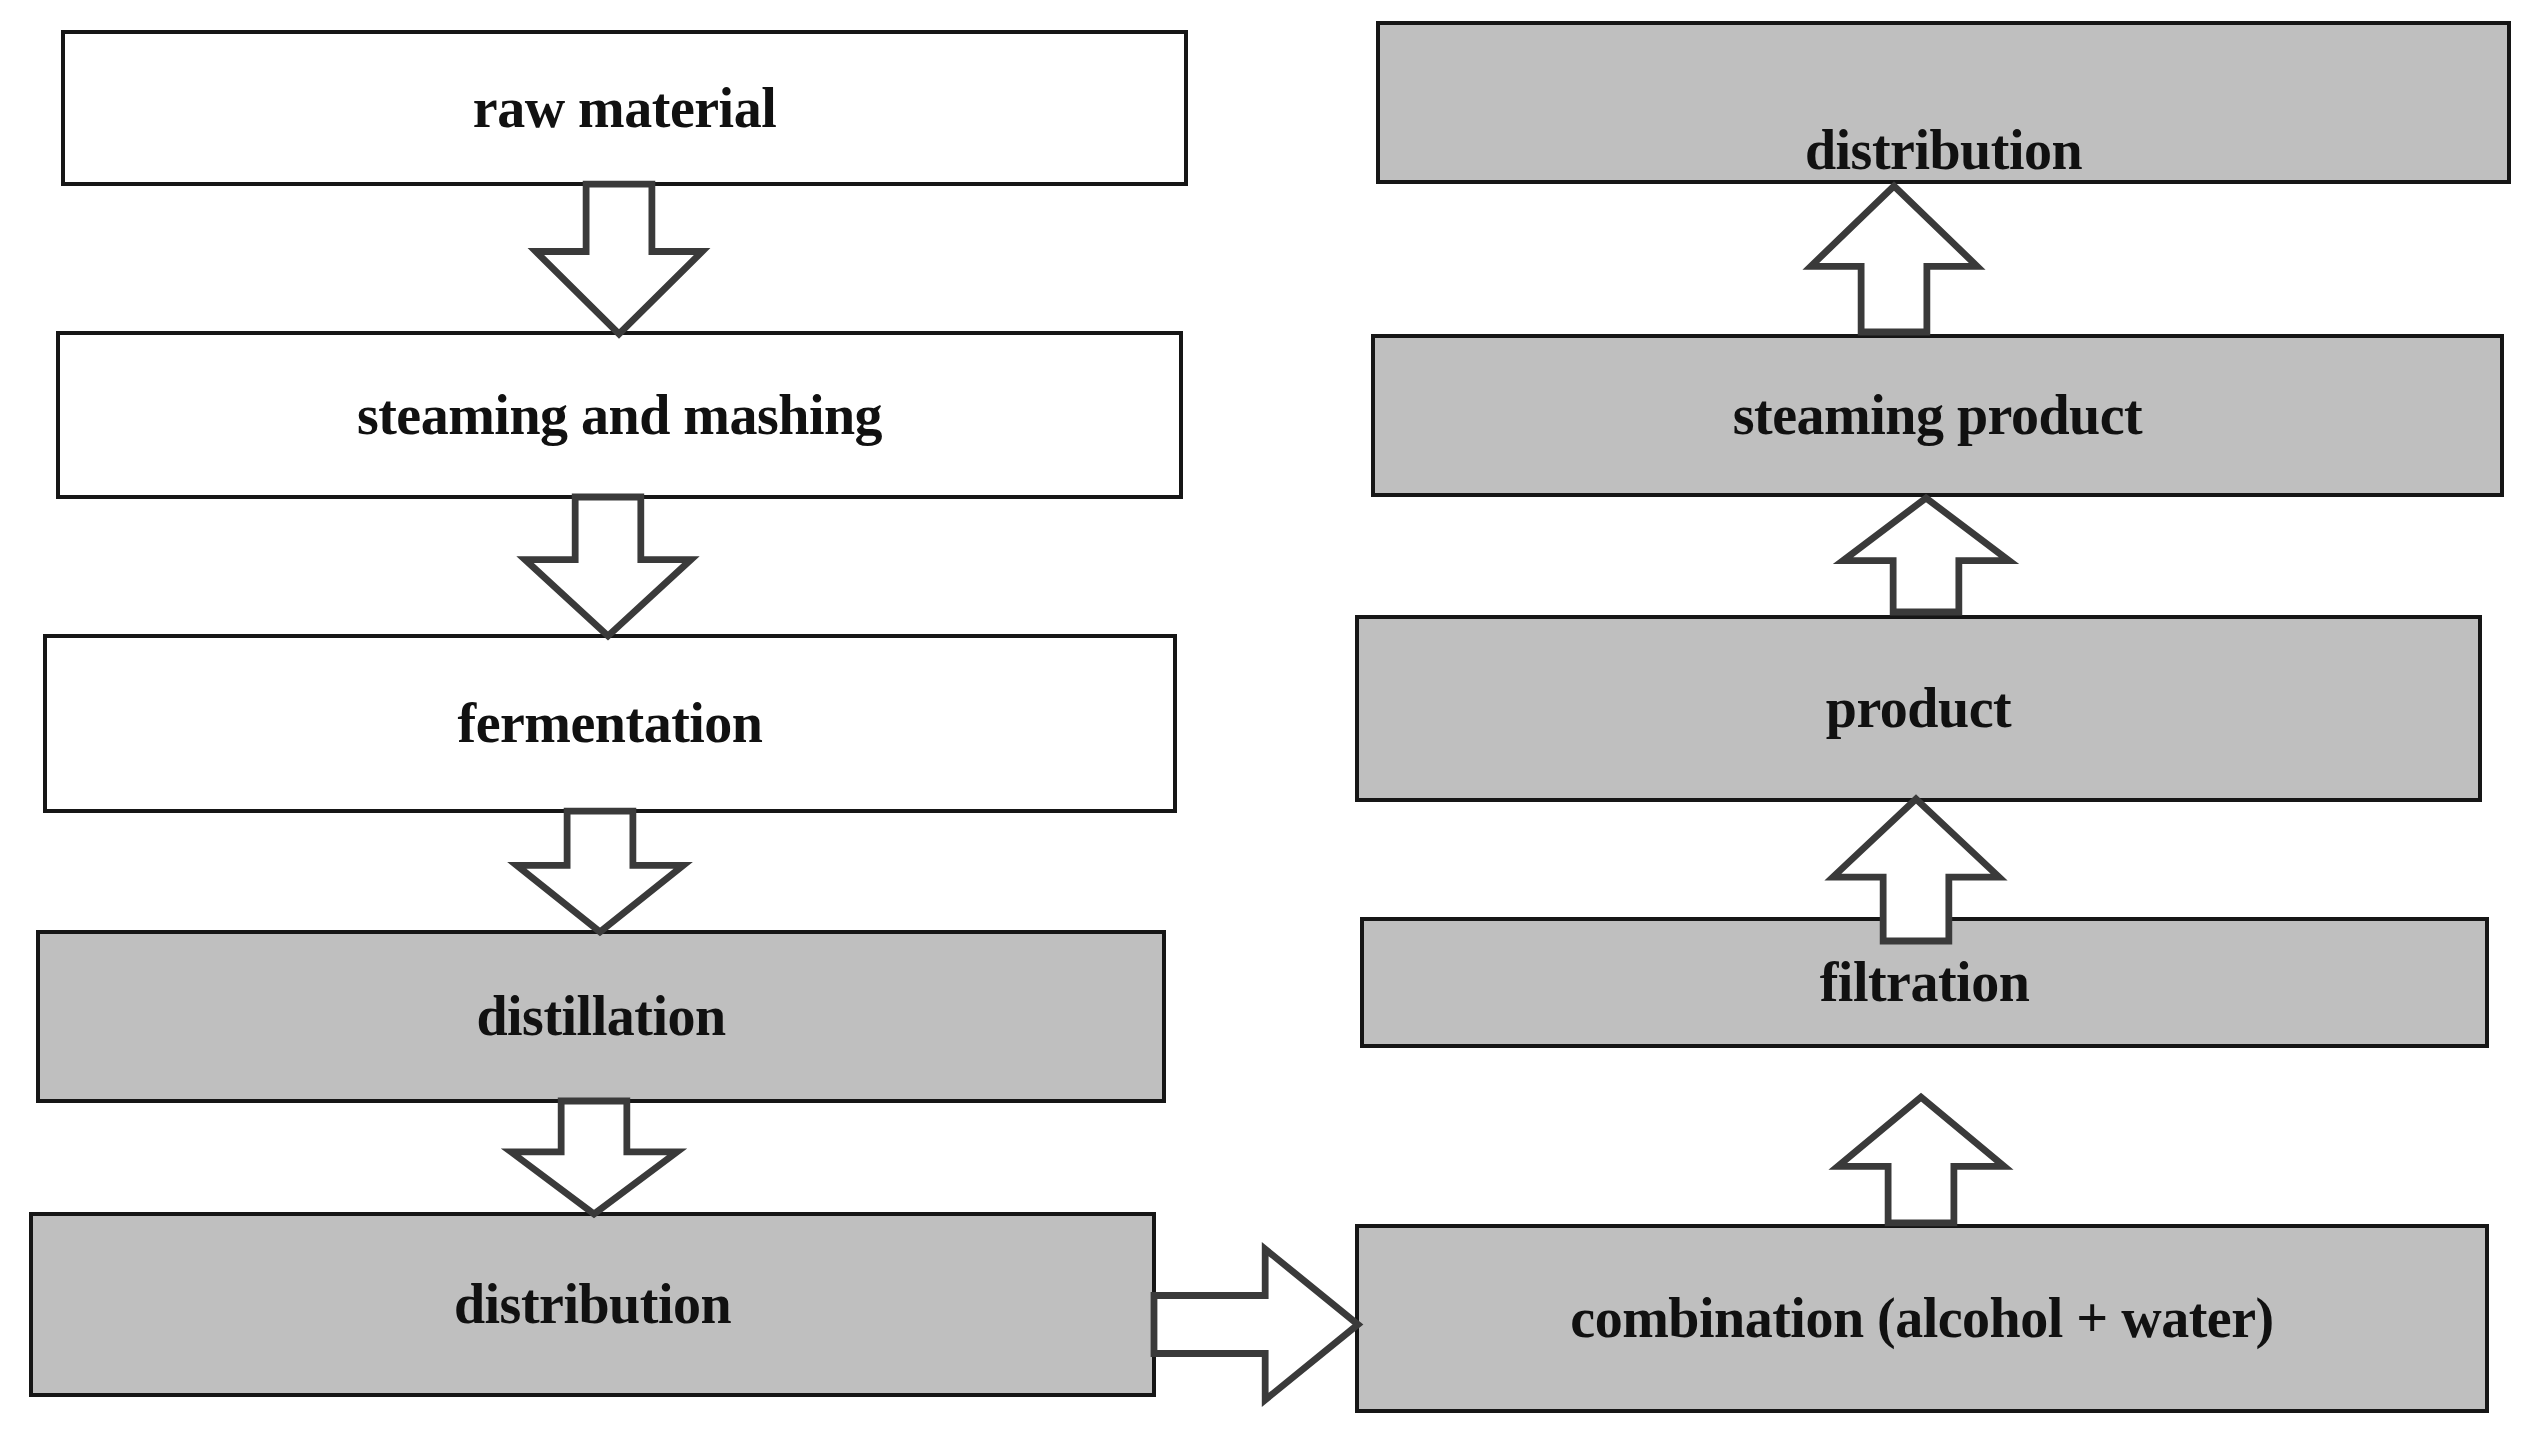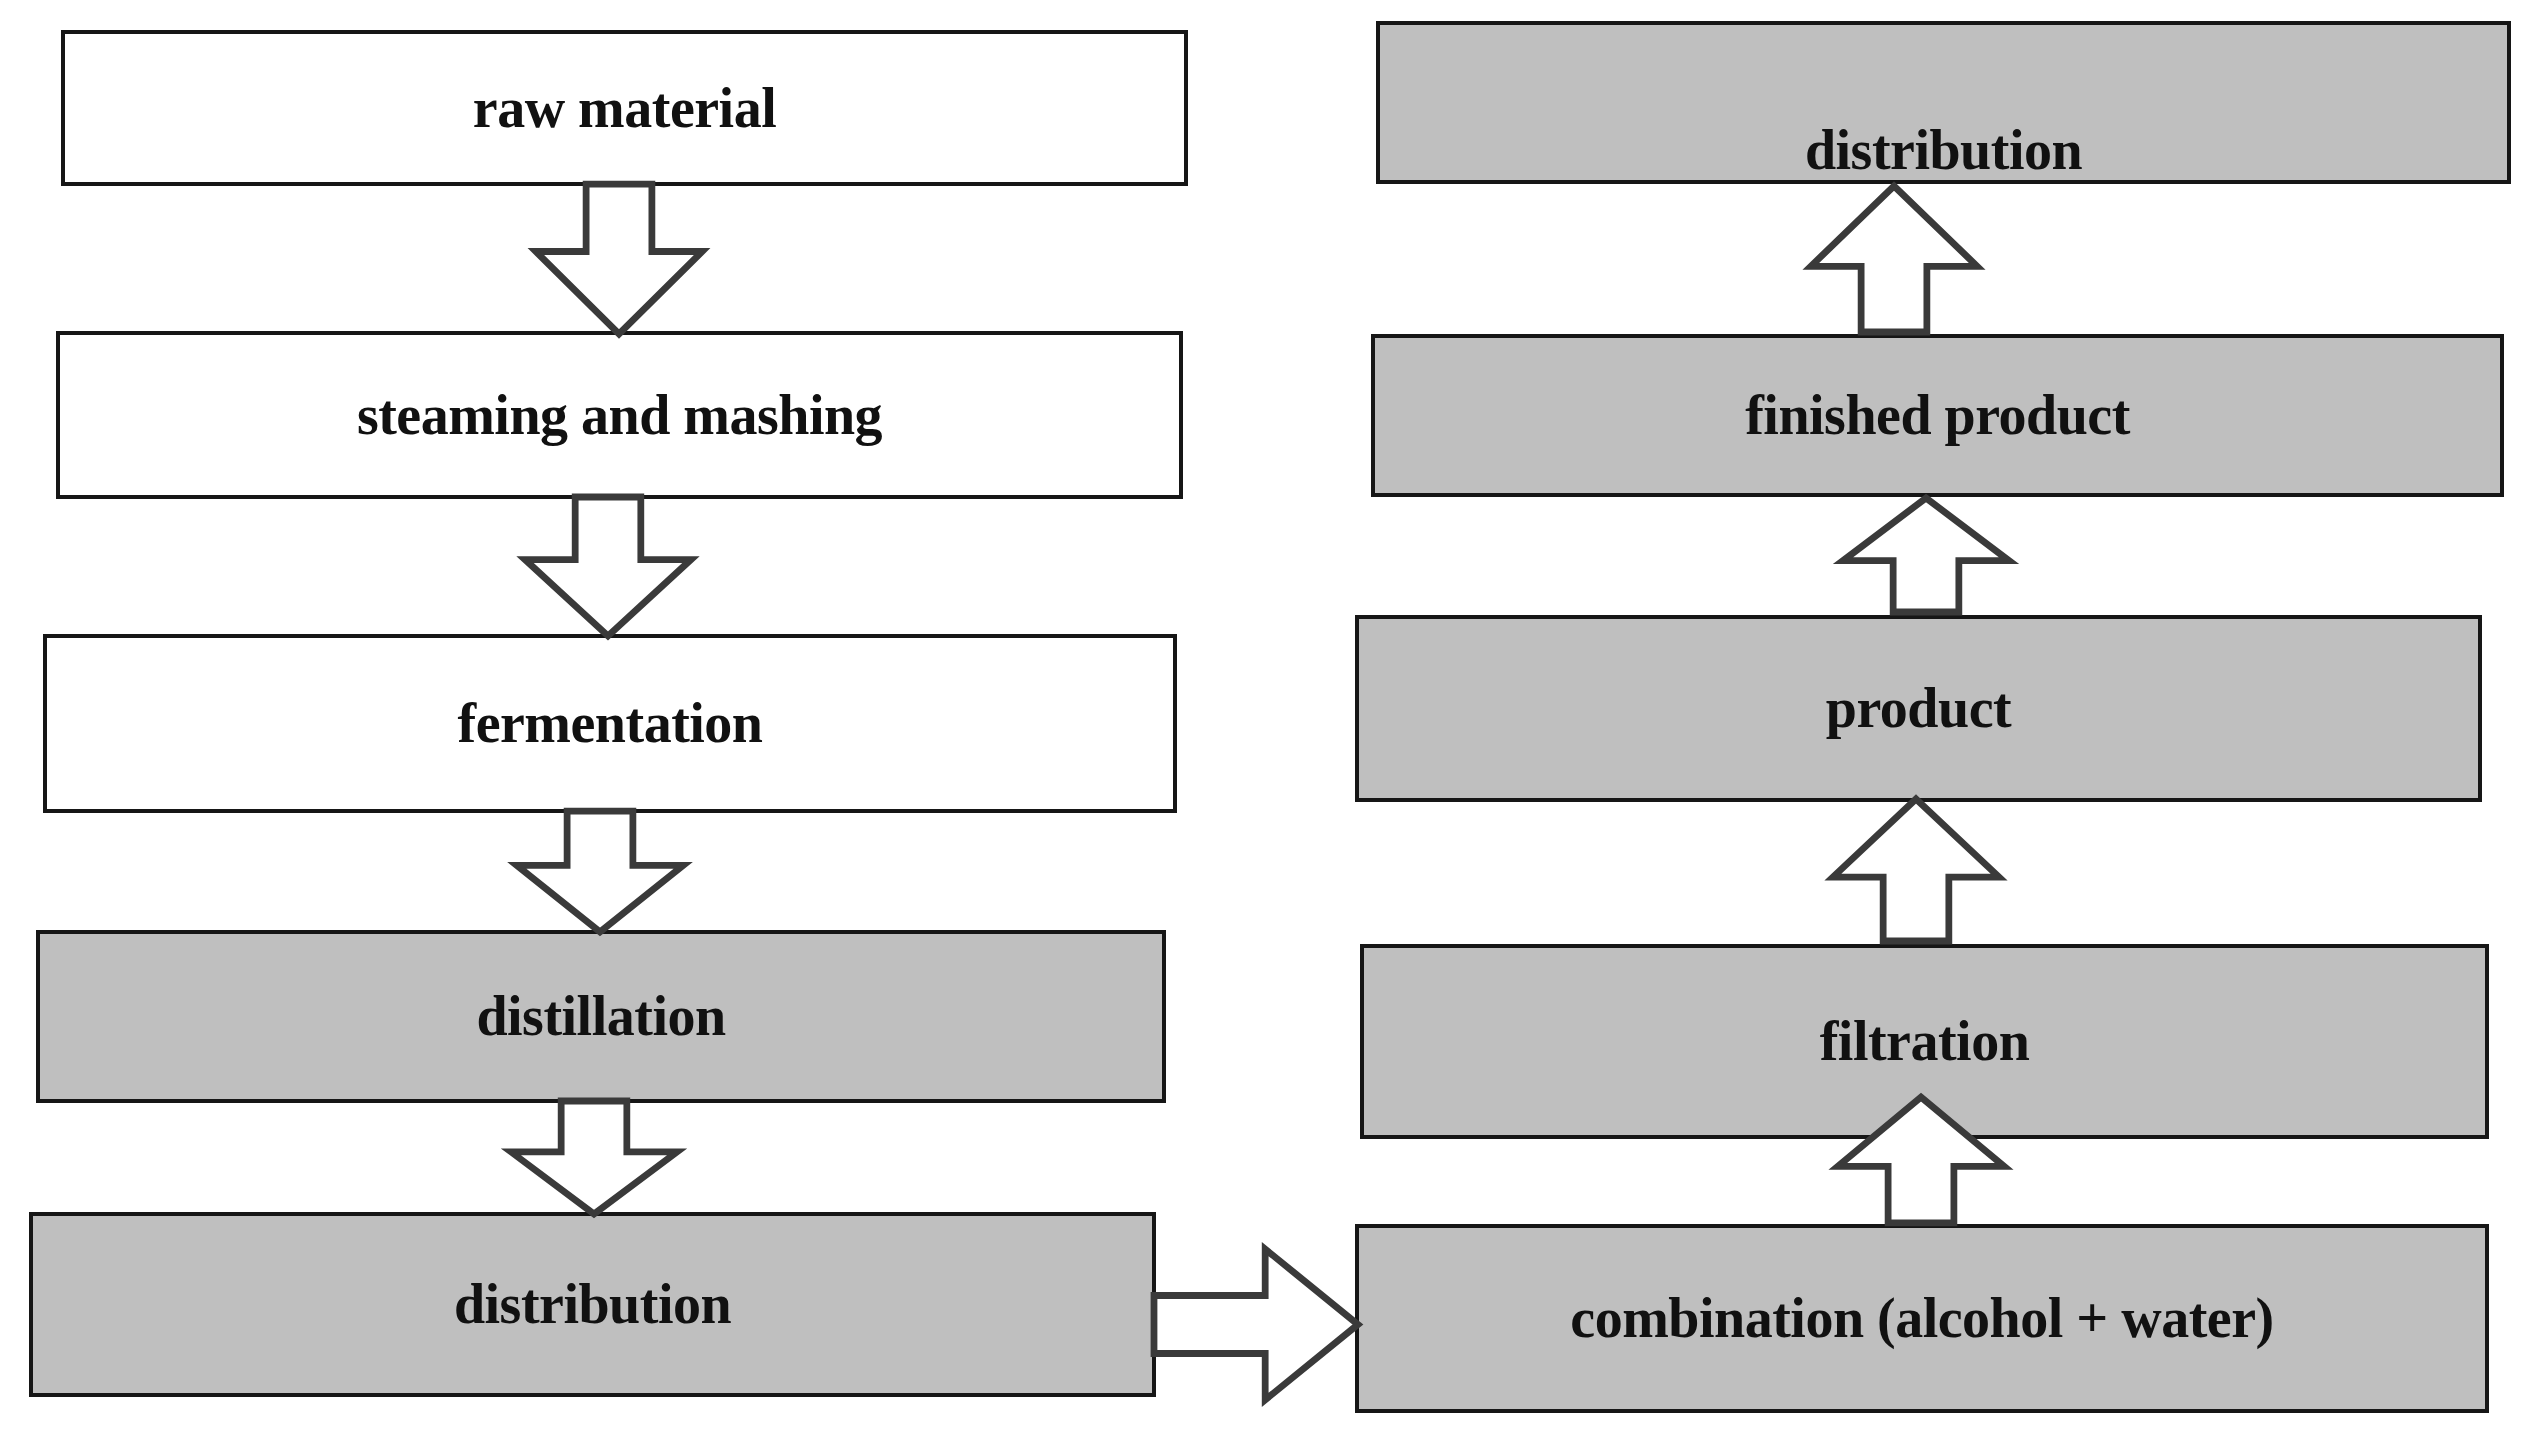--- a/index.html
+++ b/index.html
@@ -58,26 +58,26 @@
     <div class="node gray" style="left: 36px; top: 930px; width: 1130px; height: 173px;">
       <span class="node-label">distillation</span>
     </div>
     <div class="node gray" style="left: 29px; top: 1212px; width: 1127px; height: 185px;">
       <span class="node-label">distribution</span>
     </div>
     <div class="node gray" style="left: 1376px; top: 21px; width: 1135px; height: 163px; align-items: flex-end;">
       <span class="node-label">distribution</span>
     </div>
     <div class="node gray" style="left: 1371px; top: 334px; width: 1133px; height: 163px;">
-      <span class="node-label">finished product</span>
+      <span class="node-label">steaming product</span>
     </div>
     <div class="node gray" style="left: 1355px; top: 615px; width: 1127px; height: 187px;">
       <span class="node-label">product</span>
     </div>
-    <div class="node gray" style="left: 1360px; top: 944px; width: 1129px; height: 195px;">
+    <div class="node gray" style="left: 1360px; top: 917px; width: 1129px; height: 131px;">
       <span class="node-label">filtration</span>
     </div>
     <div class="node gray" style="left: 1355px; top: 1224px; width: 1134px; height: 189px;">
       <span class="node-label">combination (alcohol + water)</span>
     </div>
     <div class="arrow" style="left: 530px; top: 184px; width: 178px; height: 150px;">
       <svg width="178" height="150" viewBox="0 0 184 155">
         <polygon points="58,0 126,0 126,69.75 178,69.75 92,155 6,69.75 58,69.75" fill="#ffffff" stroke="#3a3a3a" stroke-width="7" stroke-linejoin="miter"></polygon>
       </svg>
     </div>

